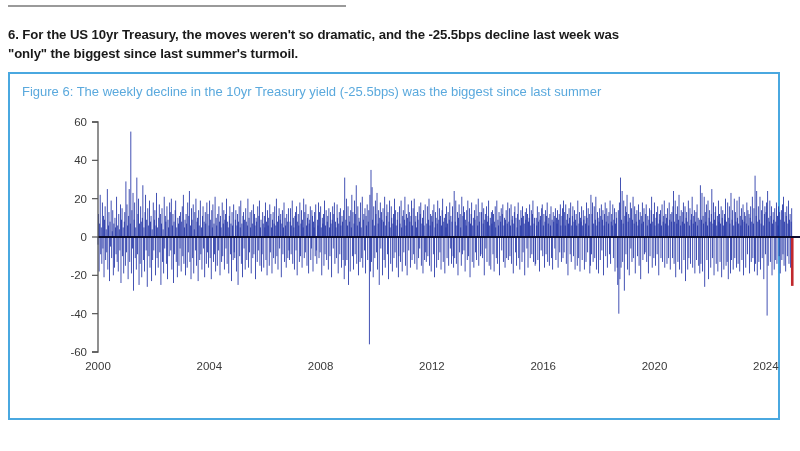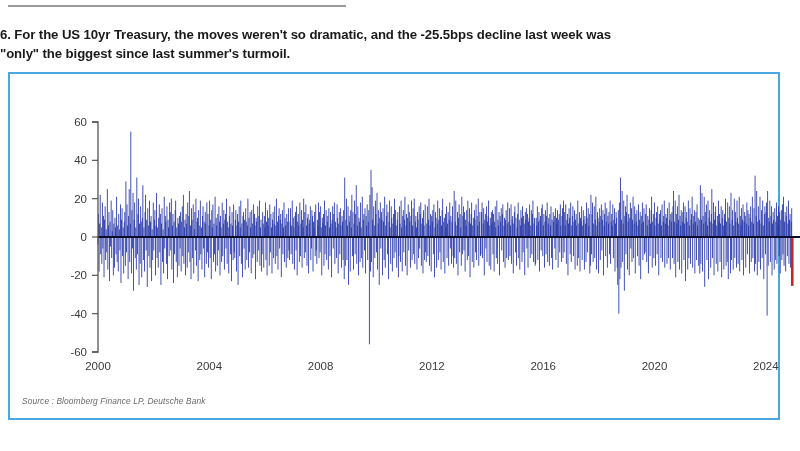--- a/index.html
+++ b/index.html
@@ -23,21 +23,21 @@
     left: 8px;
     top: 5px;
     width: 338px;
     height: 2px;
     background: #9a9a9a;
   }
 
   
   #headline {
     position: absolute;
-    left: 0;
+    left: 8px;
     top: 12px;
     width: 640px;
     font-size: 13.2px;
     font-weight: bold;
     line-height: 19px;
     letter-spacing: -0.1px;
     color: #1a1a1a;
   }
 
   
@@ -103,20 +103,21 @@
 </style>
 </head>
 <body>
 
 <div id="top-rule"></div>
 
 <p id="headline">6. For the US 10yr Treasury, the moves weren't so dramatic, and the -25.5bps decline last week was "only" the biggest since last summer's turmoil.</p>
 
 <div id="figure-card" class="flat">
 
+  <div id="figure-title">Figure 6: The weekly decline in the 10yr Treasury yield (-25.5bps) was the biggest since last summer</div>
 
   <div id="plot-wrap">
     <svg id="plot-svg" width="768" height="280" viewBox="0 0 768 280">
       <g id="y-ticks">
           <line x1="46" x2="52" y1="12" y2="12" stroke="#555" stroke-width="1.2"></line>
           <text x="41" y="16" text-anchor="end" class="axis-label">60</text>
           <line x1="46" x2="52" y1="50.33333333333333" y2="50.33333333333333" stroke="#555" stroke-width="1.2"></line>
           <text x="41" y="54.33333333333333" text-anchor="end" class="axis-label">40</text>
           <line x1="46" x2="52" y1="88.66666666666666" y2="88.66666666666666" stroke="#555" stroke-width="1.2"></line>
           <text x="41" y="92.66666666666666" text-anchor="end" class="axis-label">20</text>
@@ -1408,14 +1409,13 @@
           <rect x="744.19" y="127.00" width="0.85" height="30.67" fill="#2233a6"></rect>
           <rect x="744.74" y="111.67" width="0.85" height="15.33" fill="#2233a6"></rect>
           <rect x="745.29" y="98.25" width="0.85" height="28.75" fill="#2233a6"></rect>
           <rect x="744.96" y="127.00" width="2.6" height="48.88" fill="#c0282d"></rect>
         </g>
       <line id="zero-line" x1="52" x2="754" y1="127" y2="127" stroke="#0b0b2e" stroke-width="2.2"></line>
       <path id="y-axis-line" d="M 46 12 L 52 12 L 52 242 L 46 242" fill="none" stroke="#555" stroke-width="1.3"></path>
     </svg>
   </div>
 
-  <div id="source-note">Source : Bloomberg Finance LP, Deutsche Bank</div>
 </div>
 
 </body></html>

